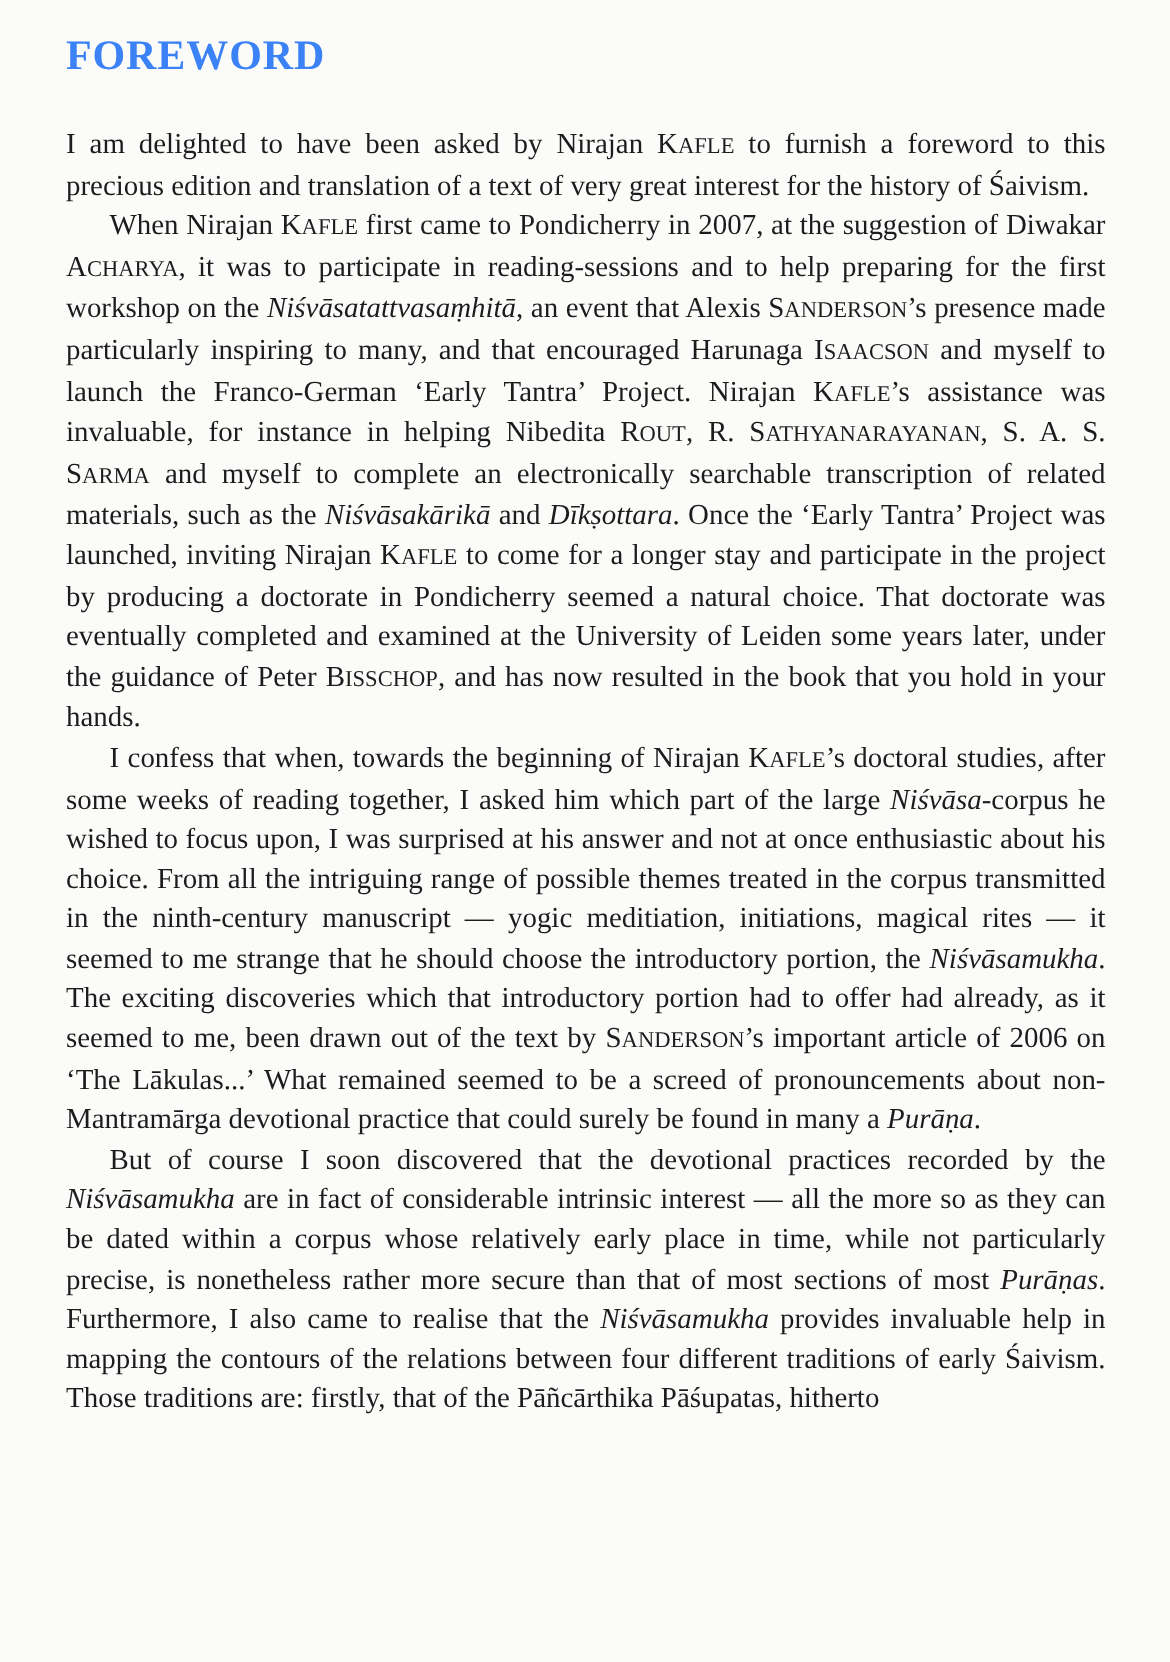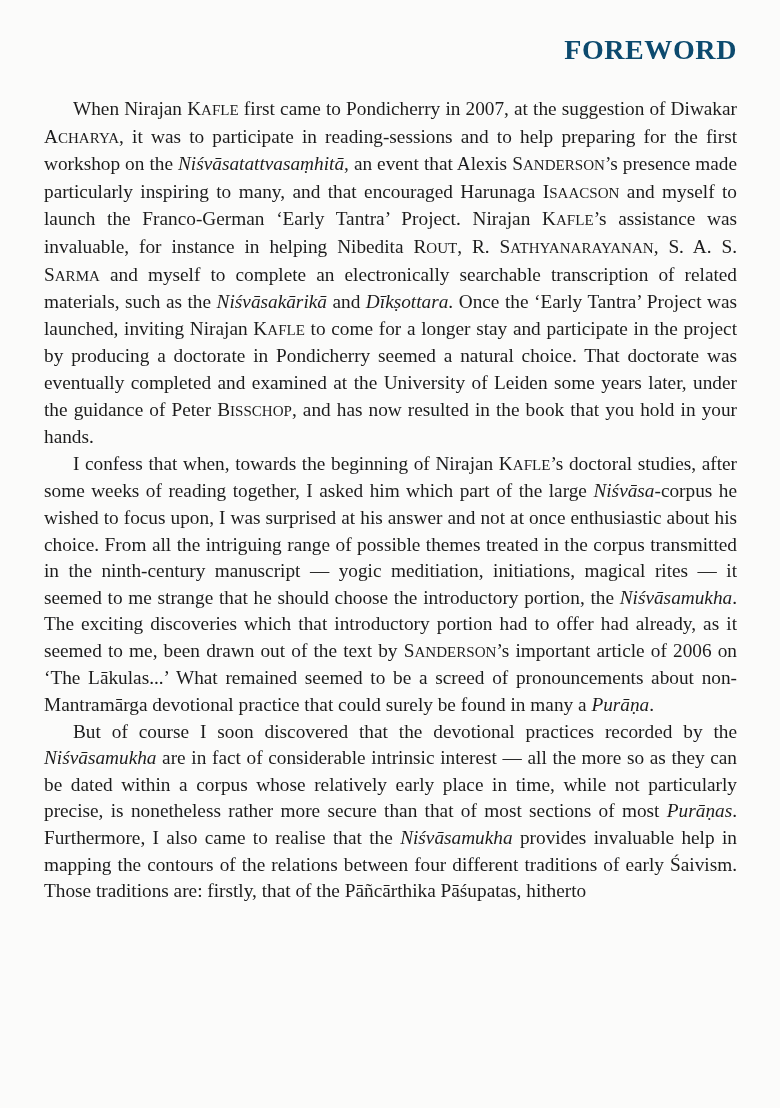--- a/index.html
+++ b/index.html
@@ -15,23 +15,22 @@
     color: #1c1c1c;
   }
   .page {
     padding: 22px 43px 0 44px;
   }
   .page-title {
     font-family: "Liberation Serif", "DejaVu Serif", serif;
     font-weight: bold;
     font-size: 28px;
     letter-spacing: 0.6px;
-    color: #0c4a6e;
-    margin: 12px 0 30px 0;
-    text-align: right;
+    color: #3b82f6;
+    margin: 0 0 30px 0;
   }
   .body-text .para {
     font-size: 19.3px;
     line-height: 26.6px;
     text-align: justify;
     margin: 0;
   }
   .body-text .para.indent {
     text-indent: 29px;
   }
@@ -40,17 +39,18 @@
   .smallcaps .sc-sm {
     font-size: 0.78em;
   }
 </style>
 </head>
 <body>
 
 <div class="page">
   <h1 class="page-title">FOREWORD</h1>
   <div class="body-text">
+      <p class="para">I am delighted to have been asked by Nirajan <span class="smallcaps">K<span class="sc-sm">A</span><span class="sc-sm">F</span><span class="sc-sm">L</span><span class="sc-sm">E</span></span> to furnish a foreword to this precious edition and translation of a text of very great interest for the history of Śaivism.</p>
       <p class="para indent">When Nirajan <span class="smallcaps">K<span class="sc-sm">A</span><span class="sc-sm">F</span><span class="sc-sm">L</span><span class="sc-sm">E</span></span> first came to Pondicherry in 2007, at the suggestion of Diwakar <span class="smallcaps">A<span class="sc-sm">C</span><span class="sc-sm">H</span><span class="sc-sm">A</span><span class="sc-sm">R</span><span class="sc-sm">Y</span><span class="sc-sm">A</span></span>, it was to participate in reading-sessions and to help preparing for the first workshop on the <em>Niśvāsatattvasaṃhitā</em>, an event that Alexis <span class="smallcaps">S<span class="sc-sm">A</span><span class="sc-sm">N</span><span class="sc-sm">D</span><span class="sc-sm">E</span><span class="sc-sm">R</span><span class="sc-sm">S</span><span class="sc-sm">O</span><span class="sc-sm">N</span></span>’s presence made particularly inspiring to many, and that encouraged Harunaga <span class="smallcaps">I<span class="sc-sm">S</span><span class="sc-sm">A</span><span class="sc-sm">A</span><span class="sc-sm">C</span><span class="sc-sm">S</span><span class="sc-sm">O</span><span class="sc-sm">N</span></span> and myself to launch the Franco-German ‘Early Tantra’ Project.  Nirajan <span class="smallcaps">K<span class="sc-sm">A</span><span class="sc-sm">F</span><span class="sc-sm">L</span><span class="sc-sm">E</span></span>’s assistance was invaluable, for instance in helping Nibedita <span class="smallcaps">R<span class="sc-sm">O</span><span class="sc-sm">U</span><span class="sc-sm">T</span></span>, R. <span class="smallcaps">S<span class="sc-sm">A</span><span class="sc-sm">T</span><span class="sc-sm">H</span><span class="sc-sm">Y</span><span class="sc-sm">A</span><span class="sc-sm">N</span><span class="sc-sm">A</span><span class="sc-sm">R</span><span class="sc-sm">A</span><span class="sc-sm">Y</span><span class="sc-sm">A</span><span class="sc-sm">N</span><span class="sc-sm">A</span><span class="sc-sm">N</span></span>, S. A. S. <span class="smallcaps">S<span class="sc-sm">A</span><span class="sc-sm">R</span><span class="sc-sm">M</span><span class="sc-sm">A</span></span> and myself to complete an electronically searchable transcription of related materials, such as the <em>Niśvāsakārikā</em> and <em>Dīkṣottara</em>. Once the ‘Early Tantra’ Project was launched, inviting Nirajan <span class="smallcaps">K<span class="sc-sm">A</span><span class="sc-sm">F</span><span class="sc-sm">L</span><span class="sc-sm">E</span></span> to come for a longer stay and participate in the project by producing a doctorate in Pondicherry seemed a natural choice. That doctorate was eventually completed and examined at the University of Leiden some years later, under the guidance of Peter <span class="smallcaps">B<span class="sc-sm">I</span><span class="sc-sm">S</span><span class="sc-sm">S</span><span class="sc-sm">C</span><span class="sc-sm">H</span><span class="sc-sm">O</span><span class="sc-sm">P</span></span>, and has now resulted in the book that you hold in your hands.</p>
       <p class="para indent">I confess that when, towards the beginning of Nirajan <span class="smallcaps">K<span class="sc-sm">A</span><span class="sc-sm">F</span><span class="sc-sm">L</span><span class="sc-sm">E</span></span>’s doctoral studies, after some weeks of reading together, I asked him which part of the large <em>Niśvāsa</em>-corpus he wished to focus upon, I was surprised at his answer and not at once enthusiastic about his choice. From all the intriguing range of possible themes treated in the corpus transmitted in the ninth-century manuscript — yogic meditiation, initiations, magical rites — it seemed to me strange that he should choose the introductory portion, the <em>Niśvāsamukha</em>. The exciting discoveries which that introductory portion had to offer had already, as it seemed to me, been drawn out of the text by <span class="smallcaps">S<span class="sc-sm">A</span><span class="sc-sm">N</span><span class="sc-sm">D</span><span class="sc-sm">E</span><span class="sc-sm">R</span><span class="sc-sm">S</span><span class="sc-sm">O</span><span class="sc-sm">N</span></span>’s important article of 2006 on ‘The Lākulas...’ What remained seemed to be a screed of pronouncements about non-Mantramārga devotional practice that could surely be found in many a <em>Purāṇa</em>.</p>
       <p class="para indent">But of course I soon discovered that the devotional practices recorded by the <em>Niśvāsamukha</em> are in fact of considerable intrinsic interest — all the more so as they can be dated within a corpus whose relatively early place in time, while not particularly precise, is nonetheless rather more secure than that of most sections of most <em>Purāṇas</em>. Furthermore, I also came to realise that the <em>Niśvāsamukha</em> provides invaluable help in mapping the contours of the relations between four different traditions of early Śaivism. Those traditions are:  firstly, that of the Pāñcārthika Pāśupatas, hitherto</p>
     </div>
 </div>
 
 </body></html>

